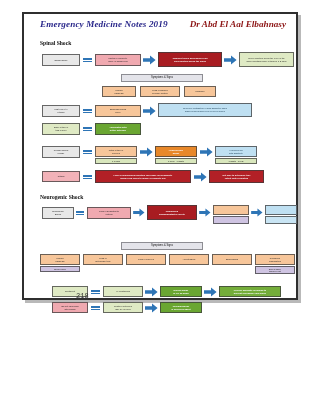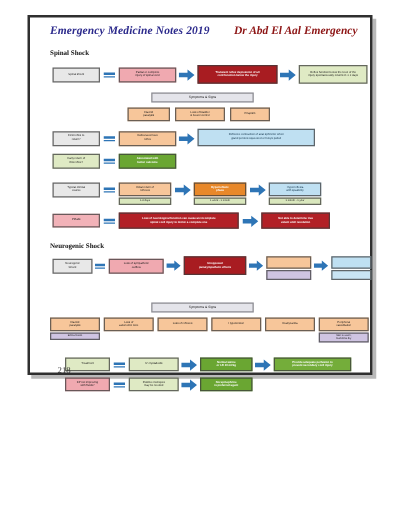--- a/index.html
+++ b/index.html
@@ -39,31 +39,31 @@
   .lblue{background:#bfe0f2;color:#10334a;}
   .lblue2{background:#c9e5f4;color:#10334a;}
   .purp{background:#cfc4e2;color:#1a1a1a;}
   .bar{background:#e4e4ea;color:#141414;border:0.6px solid #8d8d93;font-size:2.6px;}
 
   .arrow{position:absolute;color:#2e75b6;}
   .arrow svg{display:block;}
   .eq{position:absolute;display:flex;flex-direction:column;justify-content:center;gap:1px;}
   .eq i{display:block;height:1.4px;background:#2e75b6;width:100%;}
 
-  .pageno{position:absolute;left:22px;top:278px;font-family:Liberation Serif, serif;
+  .pageno{position:absolute;left:52px;top:278px;font-family:Liberation Mono, monospace;
      font-size:7px;color:#333;}
 </style>
 </head>
 <body>
 
 <div class="page-frame">
 
   <div class="hdr">
     <div class="hdr-left">Emergency Medicine Notes 2019</div>
-    <div class="hdr-right">Dr Abd El Aal Emergency</div>
+    <div class="hdr-right">Dr Abd El Aal Elbahnasy</div>
   </div>
 
   <div class="sec-title" style="left:16px;top:26px;">Spinal Shock</div>
 
   <div class="bx grey" style="left:18px;top:40px;width:38px;height:12px;">
       <span>Spinal shock</span>
     </div>
   <div class="eq" style="left:59px;top:43px;width:9px;height:6px;">
       <i></i>
       <i></i>

